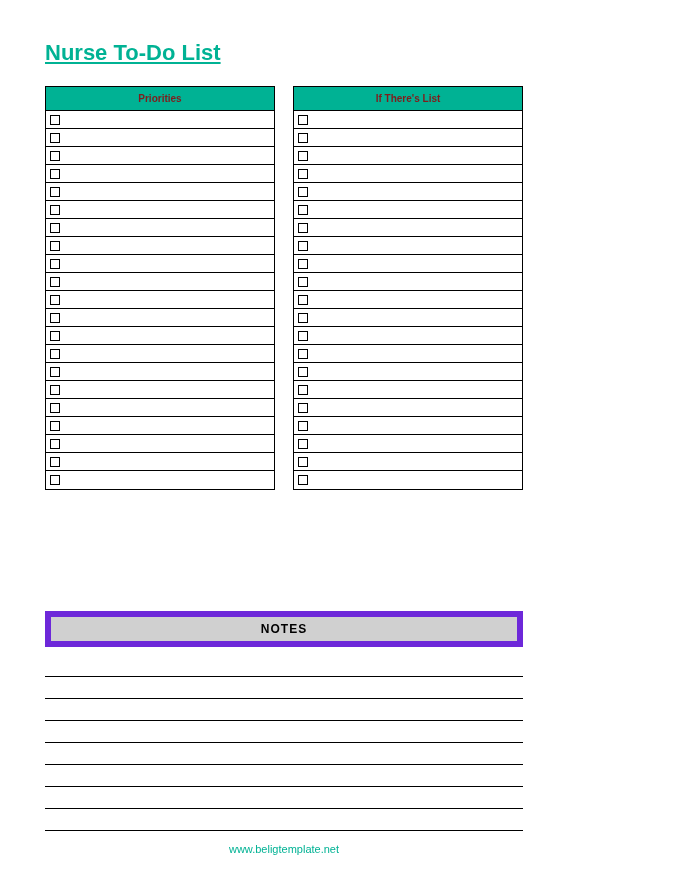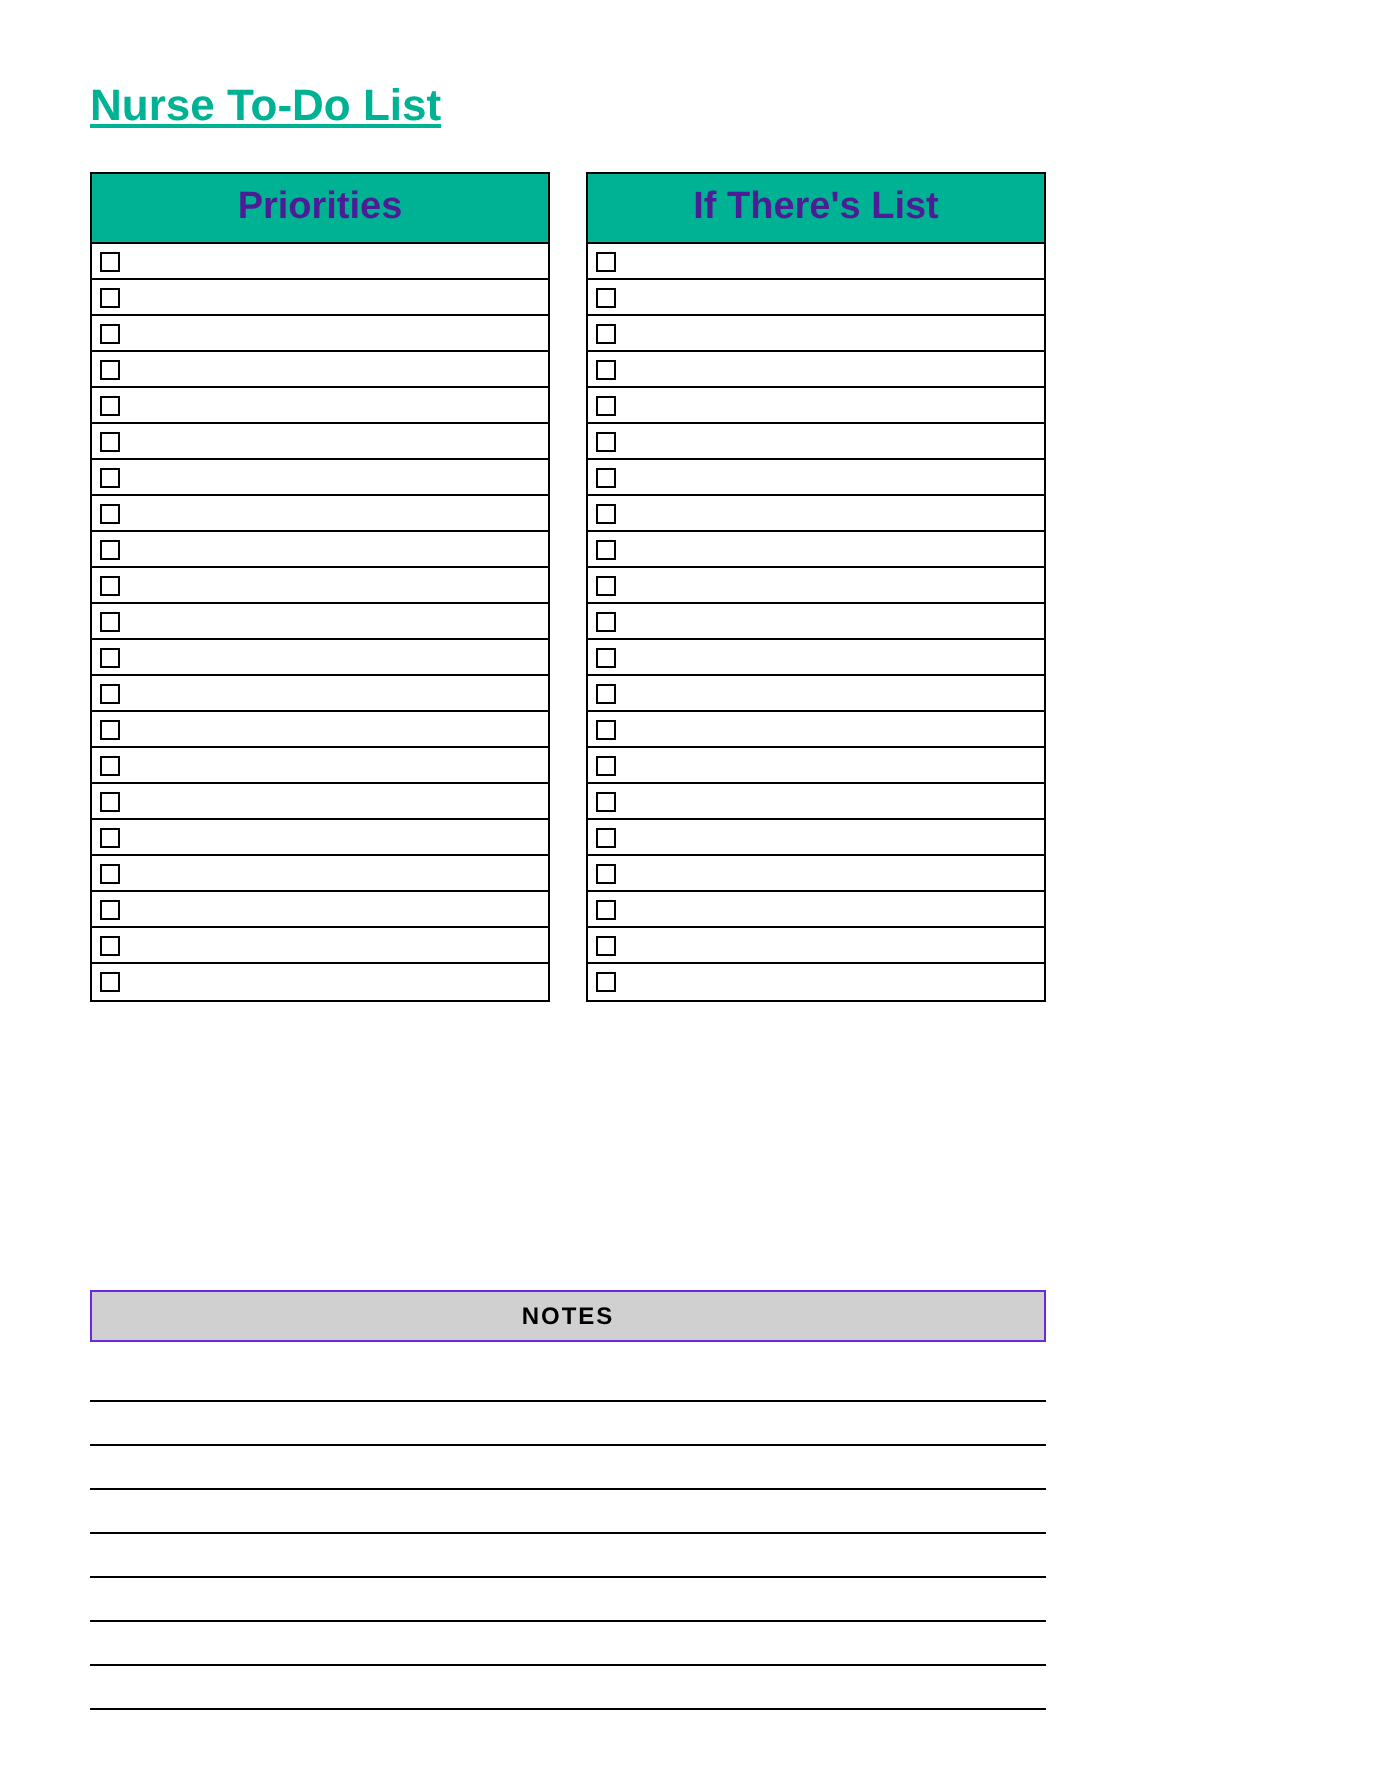--- a/index.html
+++ b/index.html
@@ -41,23 +41,23 @@
     }
 
     .column {
       flex: 1;
       display: flex;
       flex-direction: column;
     }
 
     .col-header {
       background-color: #00b294;
-      color: #4c1d95;
+      color: #7f1d1d;
       font-weight: bold;
-      font-size: 19px;
+      font-size: 10px;
       text-align: center;
       padding: 6px 4px;
       border: 1px solid #000;
     }
 
     .checklist {
       display: flex;
       flex-direction: column;
       border-left: 1px solid #000;
       border-right: 1px solid #000;
@@ -95,21 +95,21 @@
       margin-top: 14px;
     }
 
     .notes-header {
       background-color: #d0d0d0;
       text-align: center;
       font-weight: bold;
       font-size: 12px;
       padding: 5px 4px;
       letter-spacing: 1px;
-      border: 1px solid #6d28d9;
+      border: 6px solid #6d28d9;
       color: #000;
     }
 
     .notes-lines {
       margin-top: 8px;
       display: flex;
       flex-direction: column;
       gap: 0;
     }
 
@@ -323,14 +323,15 @@
         <div class="note-line"></div>
         <div class="note-line"></div>
         <div class="note-line"></div>
         <div class="note-line"></div>
         <div class="note-line"></div>
         <div class="note-line"></div>
         <div class="note-line"></div>
       </div>
   </div>
 
+  <div class="footer">www.beligtemplate.net</div>
 
 </div>
 
 </body></html>

